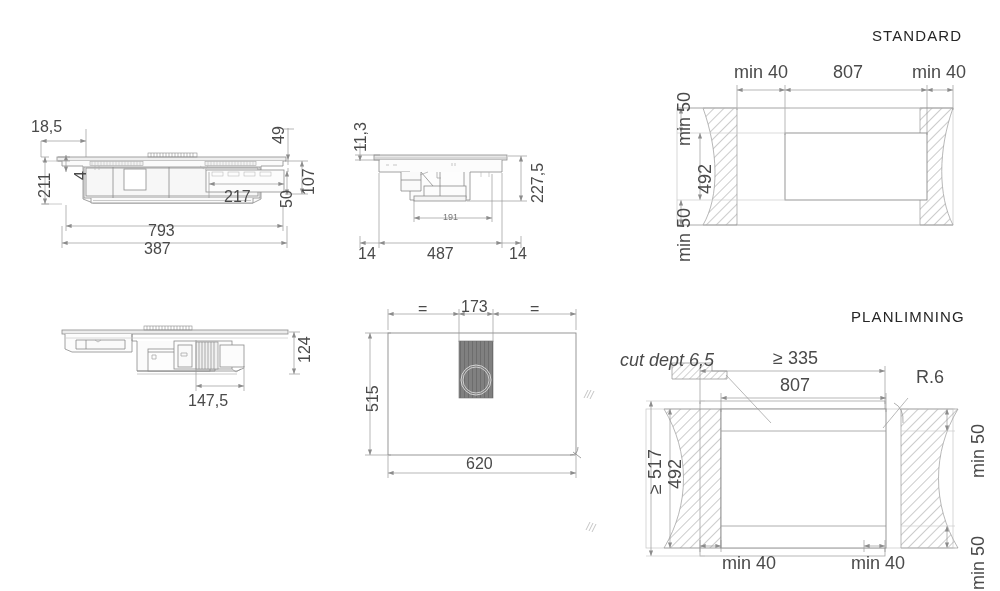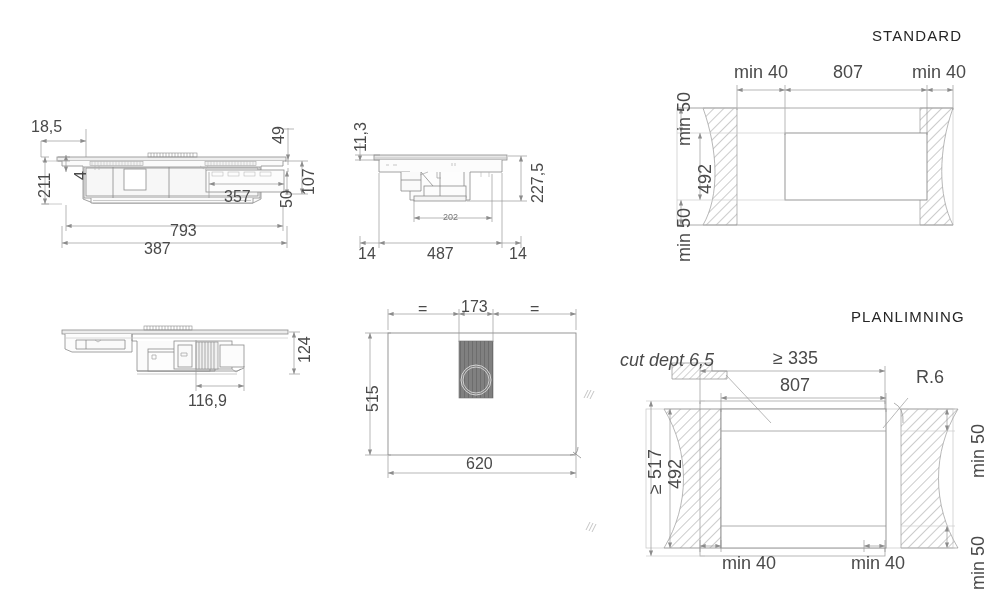--- a/index.html
+++ b/index.html
@@ -407,33 +407,33 @@
 
   <div class="ttl" style="left:872px;top:27px;">STANDARD</div>
   <div class="ttl" style="left:851px;top:308px;">PLANLIMNING</div>
 
   <div class="dim" style="left:31px;top:118px;">18,5</div>
   <div class="dim rot" style="left:72px;top:180px;">4</div>
   <div class="dim rot" style="left:36px;top:198px;">211</div>
   <div class="dim rot" style="left:270px;top:144px;">49</div>
   <div class="dim rot" style="left:300px;top:195px;">107</div>
   <div class="dim rot" style="left:278px;top:208px;">50</div>
-  <div class="dim" style="left:224px;top:188px;">357</div>
-  <div class="dim" style="left:148px;top:222px;margin-left:22px;">793</div>
+  <div class="dim" style="left:224px;top:188px;">217</div>
+  <div class="dim" style="left:148px;top:222px;">793</div>
   <div class="dim" style="left:144px;top:240px;">387</div>
 
   <div class="dim rot" style="left:352px;top:152px;">11,3</div>
   <div class="dim rot" style="left:529px;top:203px;">227,5</div>
-  <div class="dim xs" style="left:443px;top:212px;">202</div>
+  <div class="dim xs" style="left:443px;top:212px;">191</div>
   <div class="dim" style="left:427px;top:245px;">487</div>
   <div class="dim" style="left:358px;top:245px;">14</div>
   <div class="dim" style="left:509px;top:245px;">14</div>
 
   <div class="dim rot" style="left:296px;top:363px;">124</div>
-  <div class="dim" style="left:188px;top:392px;">116,9</div>
+  <div class="dim" style="left:188px;top:392px;">147,5</div>
 
   <div class="dim" style="left:418px;top:300px;">=</div>
   <div class="dim" style="left:461px;top:298px;">173</div>
   <div class="dim" style="left:530px;top:300px;">=</div>
   <div class="dim rot" style="left:364px;top:412px;">515</div>
   <div class="dim" style="left:466px;top:455px;">620</div>
 
   <div class="dim big" style="left:734px;top:62px;">min 40</div>
   <div class="dim big" style="left:833px;top:62px;">807</div>
   <div class="dim big" style="left:912px;top:62px;">min 40</div>

